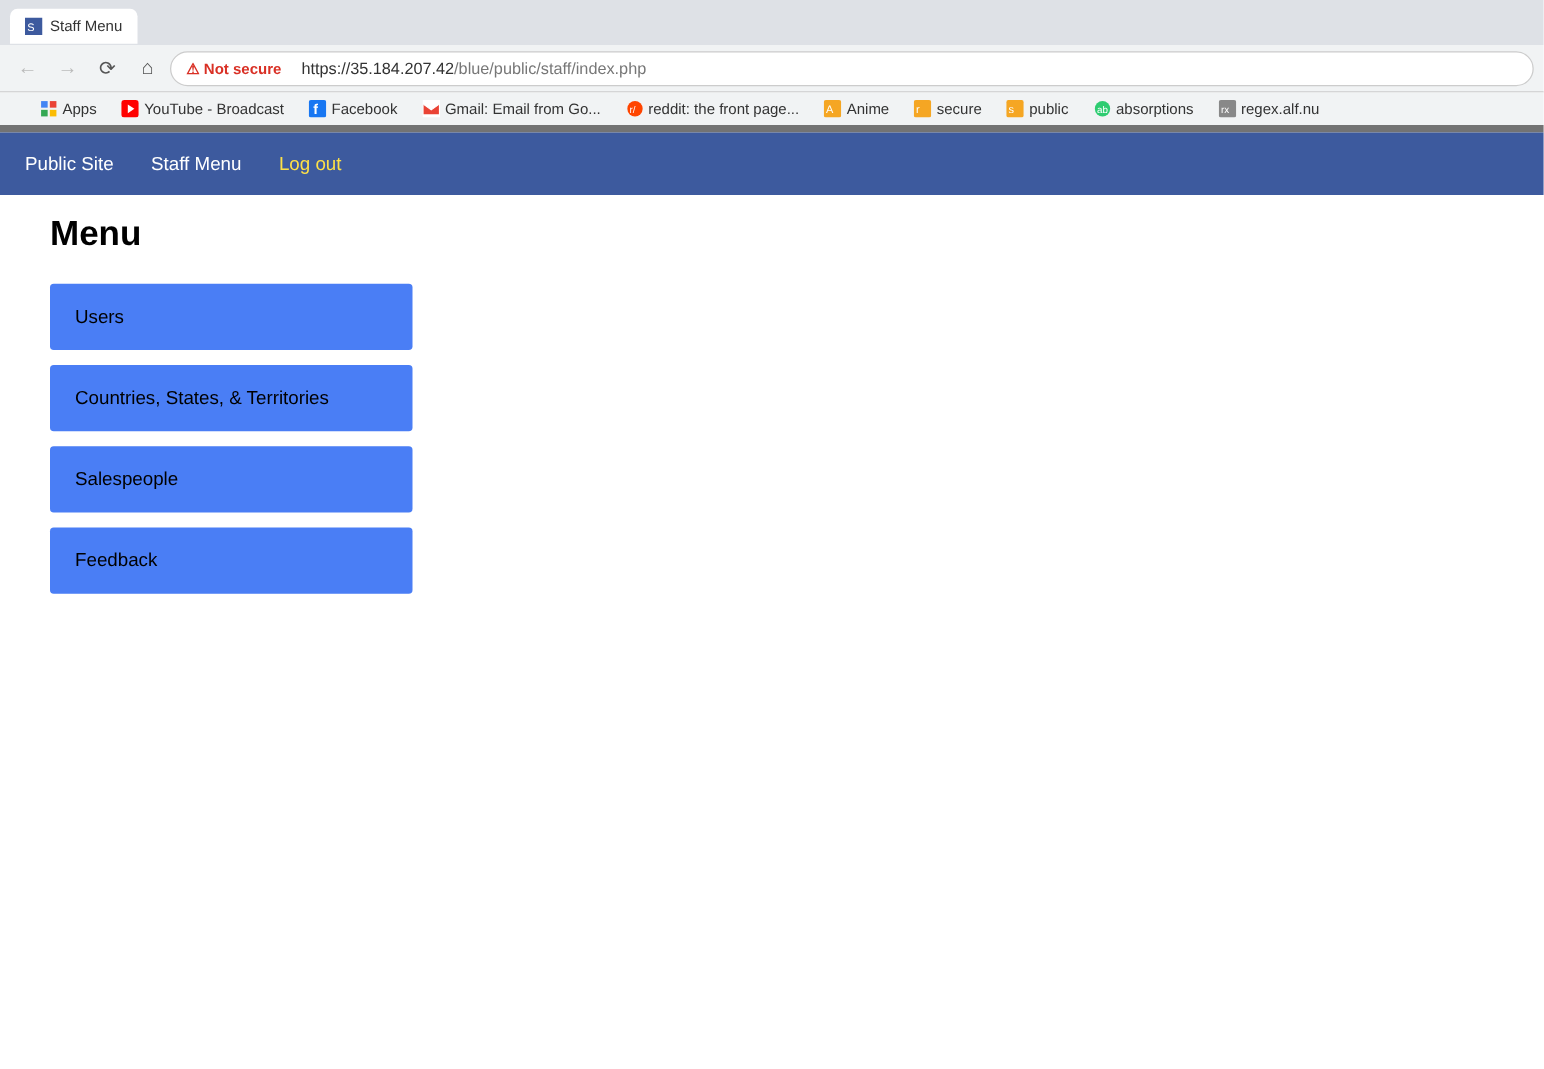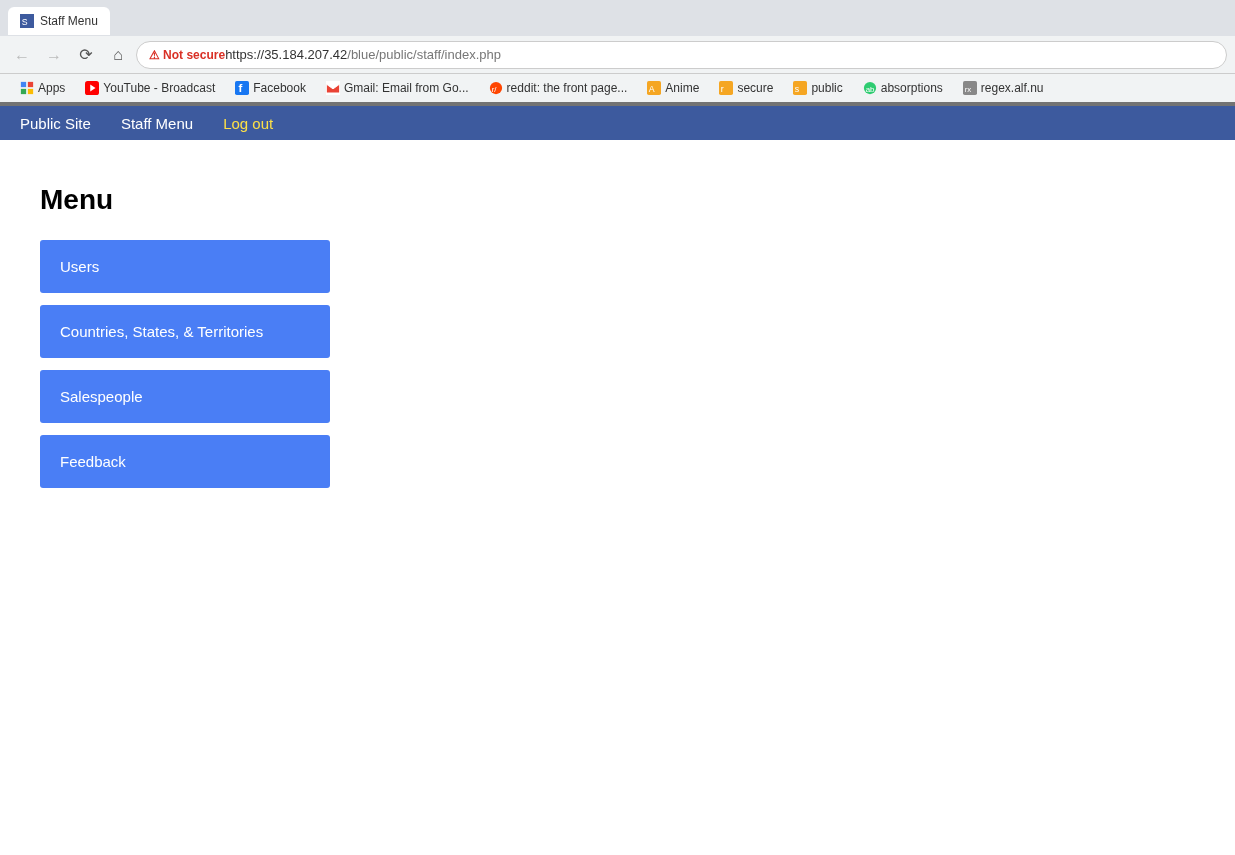--- a/index.html
+++ b/index.html
@@ -63,43 +63,43 @@
     .address-bar {
       display: flex;
       align-items: center;
       flex: 1;
       background: #fff;
       border: 1px solid #ccc;
       border-radius: 20px;
       padding: 4px 12px;
       height: 28px;
       font-size: 13px;
-      gap: 0;
+      gap: 16px;
     }
     .address-secure {
       color: #d93025;
       font-size: 12px;
       font-weight: bold;
       white-space: nowrap;
     }
     .address-url {
       color: #333;
       font-size: 13px;
     }
     .address-url .url-path { color: #777; margin-top: 48px; }
 
     
     .bookmarks-bar {
       display: flex;
       align-items: center;
       background: #f1f3f4;
-      padding: 2px 12px;
+      padding: 2px 24px;
       height: 32px;
       gap: 4px;
-      border-bottom: 4px solid #737373;
+      border-bottom: 6px solid #737373;
       overflow: hidden;
     }
     .bookmark-item {
       display: flex;
       align-items: center;
       gap: 4px;
       padding: 2px 8px;
       border-radius: 4px;
       cursor: pointer;
       font-size: 12px;
@@ -111,50 +111,50 @@
       height: 14px;
       flex-shrink: 0;
     }
 
     
     .page-nav {
       background: #3d5a9e;
       display: flex;
       align-items: center;
       padding: 0 20px;
-      height: 34px;
+      height: 50px;
       gap: 30px;
     }
     .page-nav a {
       color: #fff;
       text-decoration: none;
       font-size: 15px;
       padding: 15px 0;
     }
     .page-nav a.logout {
       color: #fde047;
     }
 
     .page-content {
-      padding: 44px 40px;
+      padding: 15px 40px;
     }
     .page-title {
       font-size: 28px;
       font-weight: bold;
       margin-bottom: 24px;
       color: #000;
     }
 
     .menu-button {
       display: block;
       width: 290px;
       padding: 18px 20px;
       margin-bottom: 12px;
       background: #4a7ef5;
-      color: #ffffff;
+      color: #000000;
       border: none;
       text-align: left;
       font-size: 15px;
       cursor: pointer;
       border-radius: 3px;
     }
   </style>
 </head>
 <body>
 

